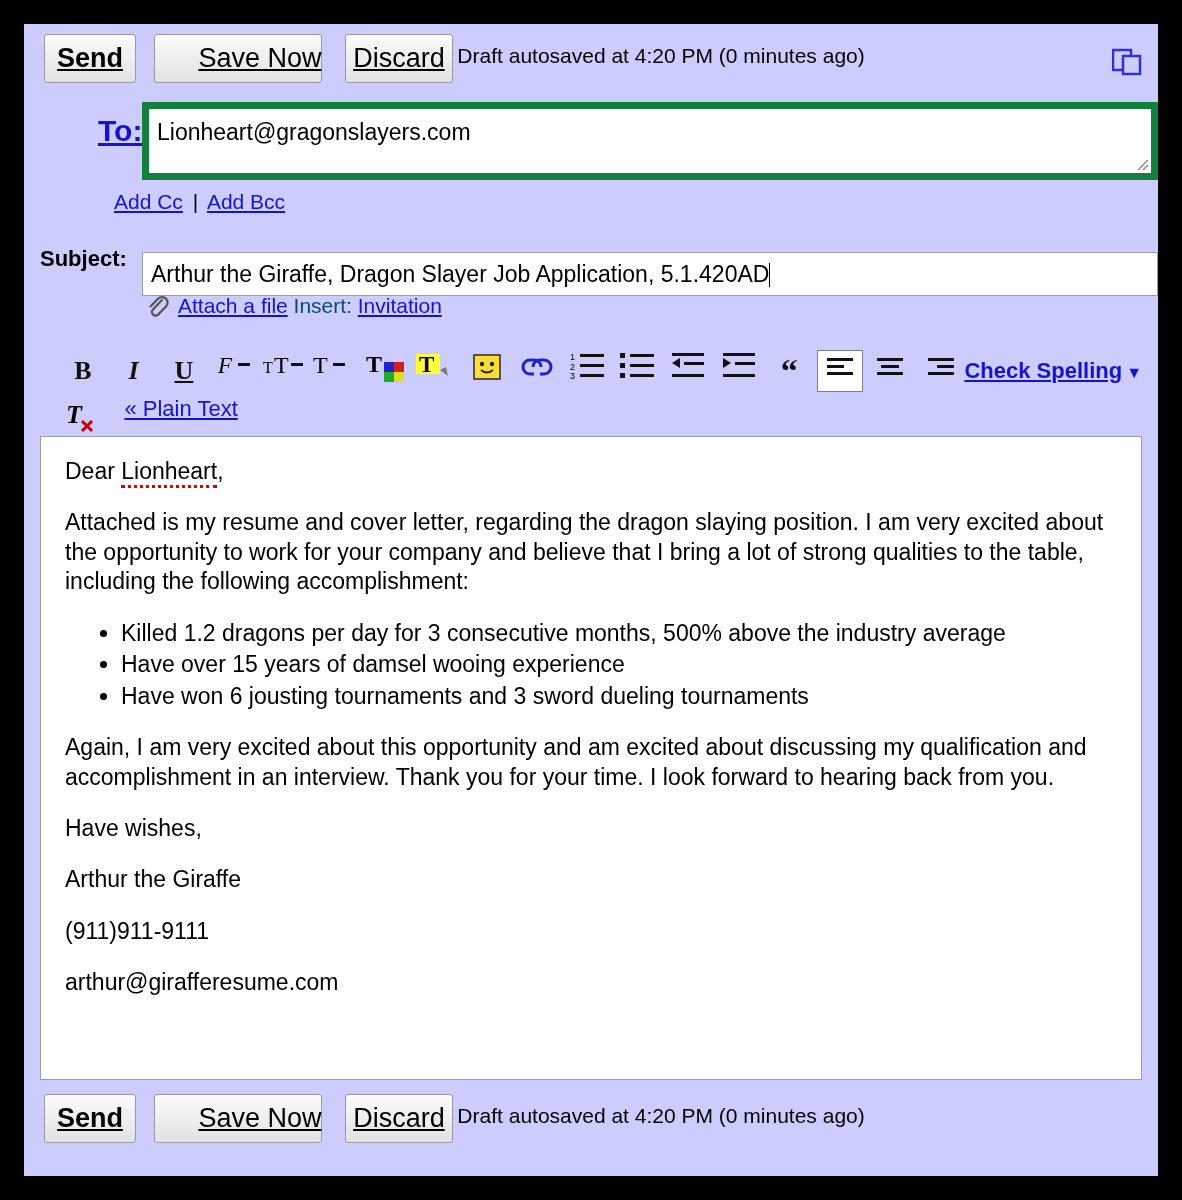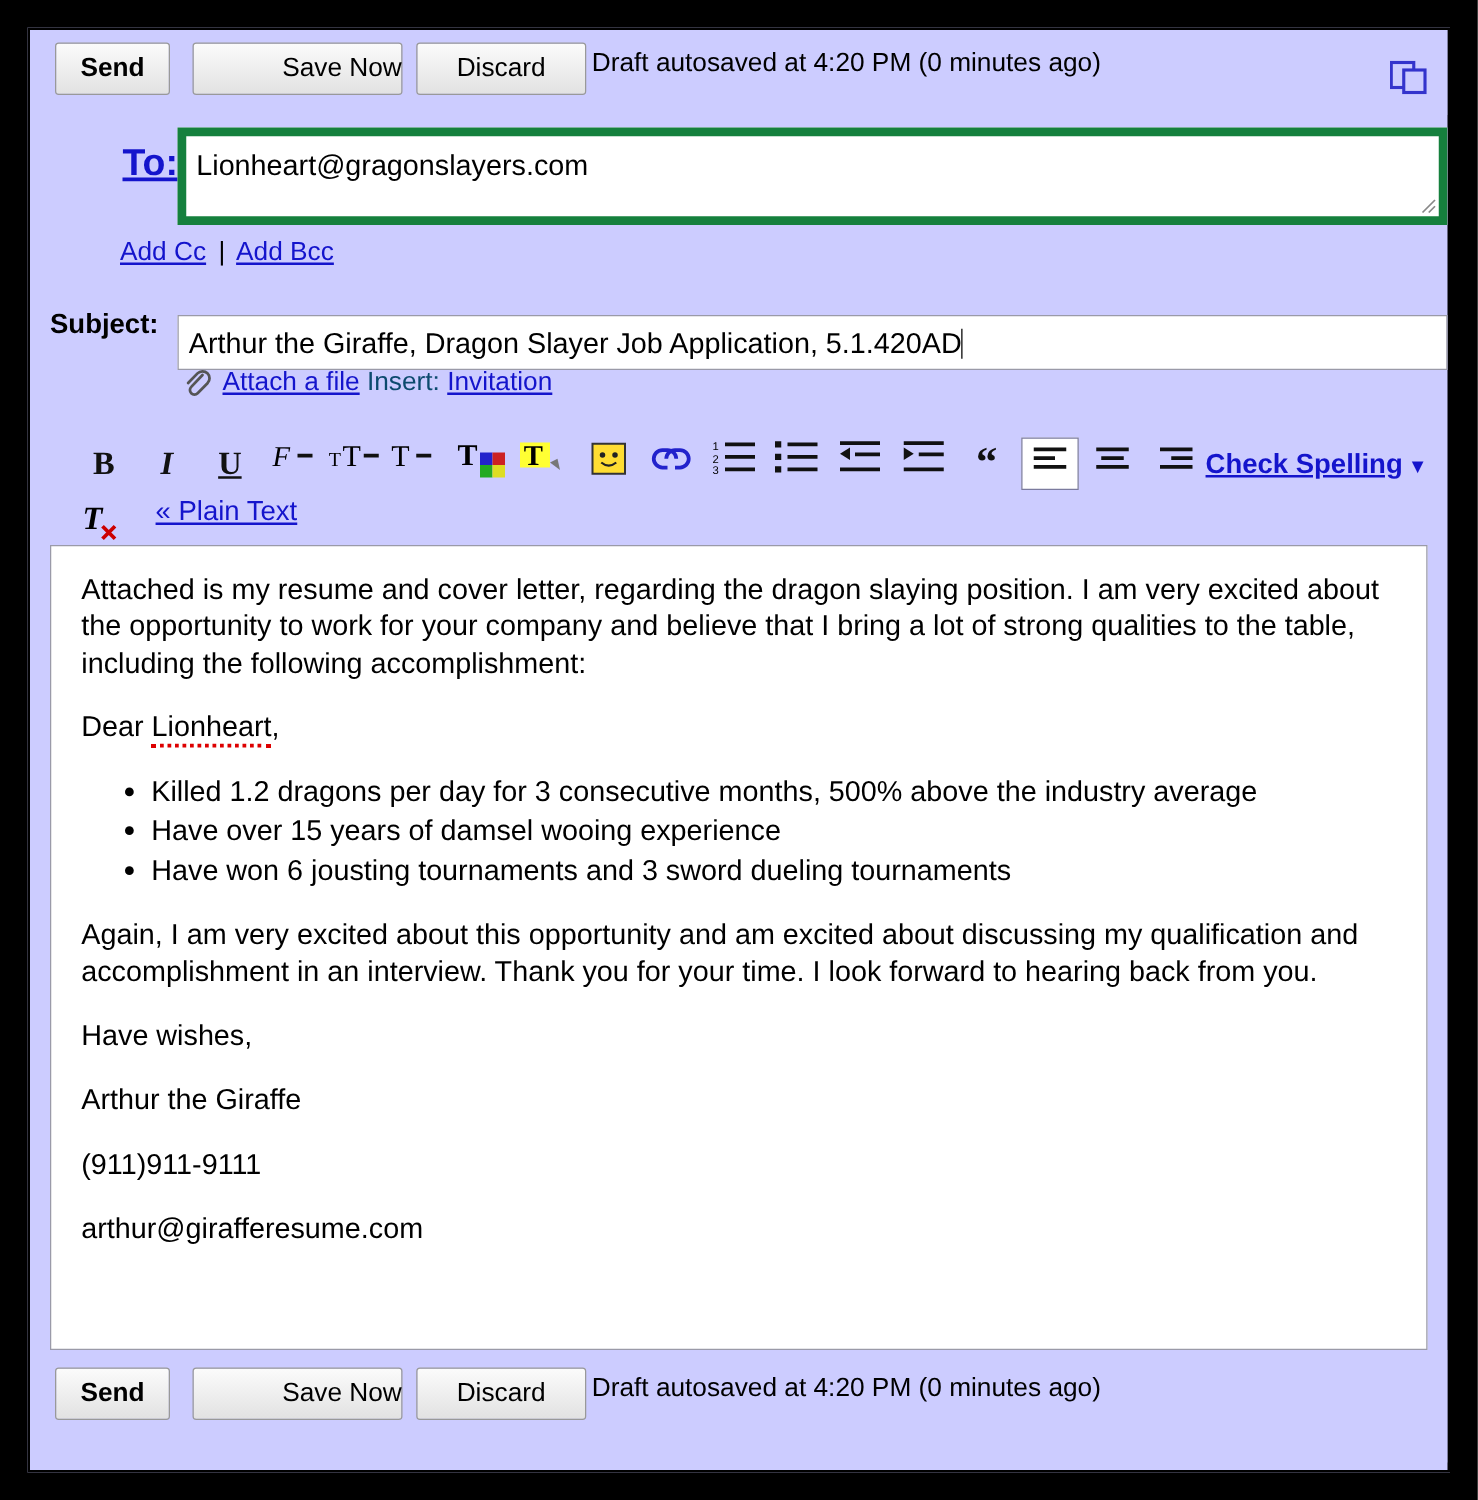--- a/index.html
+++ b/index.html
@@ -28,33 +28,34 @@
   
   .toolbar {
     position: relative;
     height: 58px;
     padding: 10px 0 0 0;
     background: #ccccff;
   }
   .btn {
     display: inline-block;
     font-family: "Liberation Sans", sans-serif;
-    font-size: 21px;
+    font-size: 27px;
     background: linear-gradient(#fbfbfb, #e2e2e2);
     border: 1px solid #999;
     border-radius: 3px;
     padding: 8px 0;
     text-align: center;
     color: #000;
     cursor: pointer;
     box-sizing: border-box;
+    text-decoration: underline;
   }
   .btn.send { font-weight: bold; width: 92px; margin-left: 20px; }
   .btn.savenow { width: 168px; margin-left: 14px; text-align: right; }
-  .btn.discard { width: 136px; margin-left: 6px; }
+  .btn.discard { width: 108px; margin-left: 18px; }
   .autosave {
     display: inline-block;
     font-size: 21px;
     color: #000;
     vertical-align: 4px;
   }
   .popout {
     position: absolute;
     right: 16px;
     top: 22px;
@@ -96,21 +97,21 @@
   .resize-grip {
     position: absolute;
     right: 2px;
     bottom: 2px;
     width: 16px;
     height: 16px;
   }
 
   .cc-row {
     height: 46px;
-    padding-left: 72px;
+    padding-left: 90px;
     padding-top: 10px;
     font-size: 21px;
   }
   .link {
     color: #1414cc;
     text-decoration: underline;
     cursor: pointer;
   }
   .sep { color: #000; margin: 0 4px; }
 
@@ -426,22 +427,22 @@
         <svg width="38" height="34" viewBox="0 0 38 34">
           <text x="2" y="24" font-family="Liberation Serif, serif" font-size="26" font-style="italic" font-weight="bold">T</text>
           <path d="M18 22 l10 10 M28 22 l-10 10" stroke="#cc0000" stroke-width="3"></path>
         </svg>
       </span>
       <span class="link plain-text">« Plain Text</span>
     </div>
   </div>
 
   <div class="body-area">
+    <p><span>Dear </span><span class="misspell">Lionheart</span><span>,</span></p>
     <p>Attached is my resume and cover letter, regarding the dragon slaying position.  I am very excited about the opportunity to work for your company and believe that I bring a lot of strong qualities to the table, including the following accomplishment:</p>
-    <p><span>Dear </span><span class="misspell">Lionheart</span><span>,</span></p>
     <ul>
       <li>Killed 1.2 dragons per day for 3 consecutive months, 500% above the industry average</li>
       <li>Have over 15 years of damsel wooing experience</li>
       <li>Have won 6 jousting tournaments and 3 sword dueling tournaments</li>
     </ul>
     <p>Again, I am very excited about this opportunity and am excited about discussing my qualification and accomplishment in an interview.  Thank you for your time.  I look forward to hearing back from you.</p>
     <p class="sig-line">Have wishes,</p>
     <p class="sig-line">Arthur the Giraffe</p>
     <p class="sig-line">(911)911-9111</p>
     <p class="sig-line">arthur@girafferesume.com</p>

